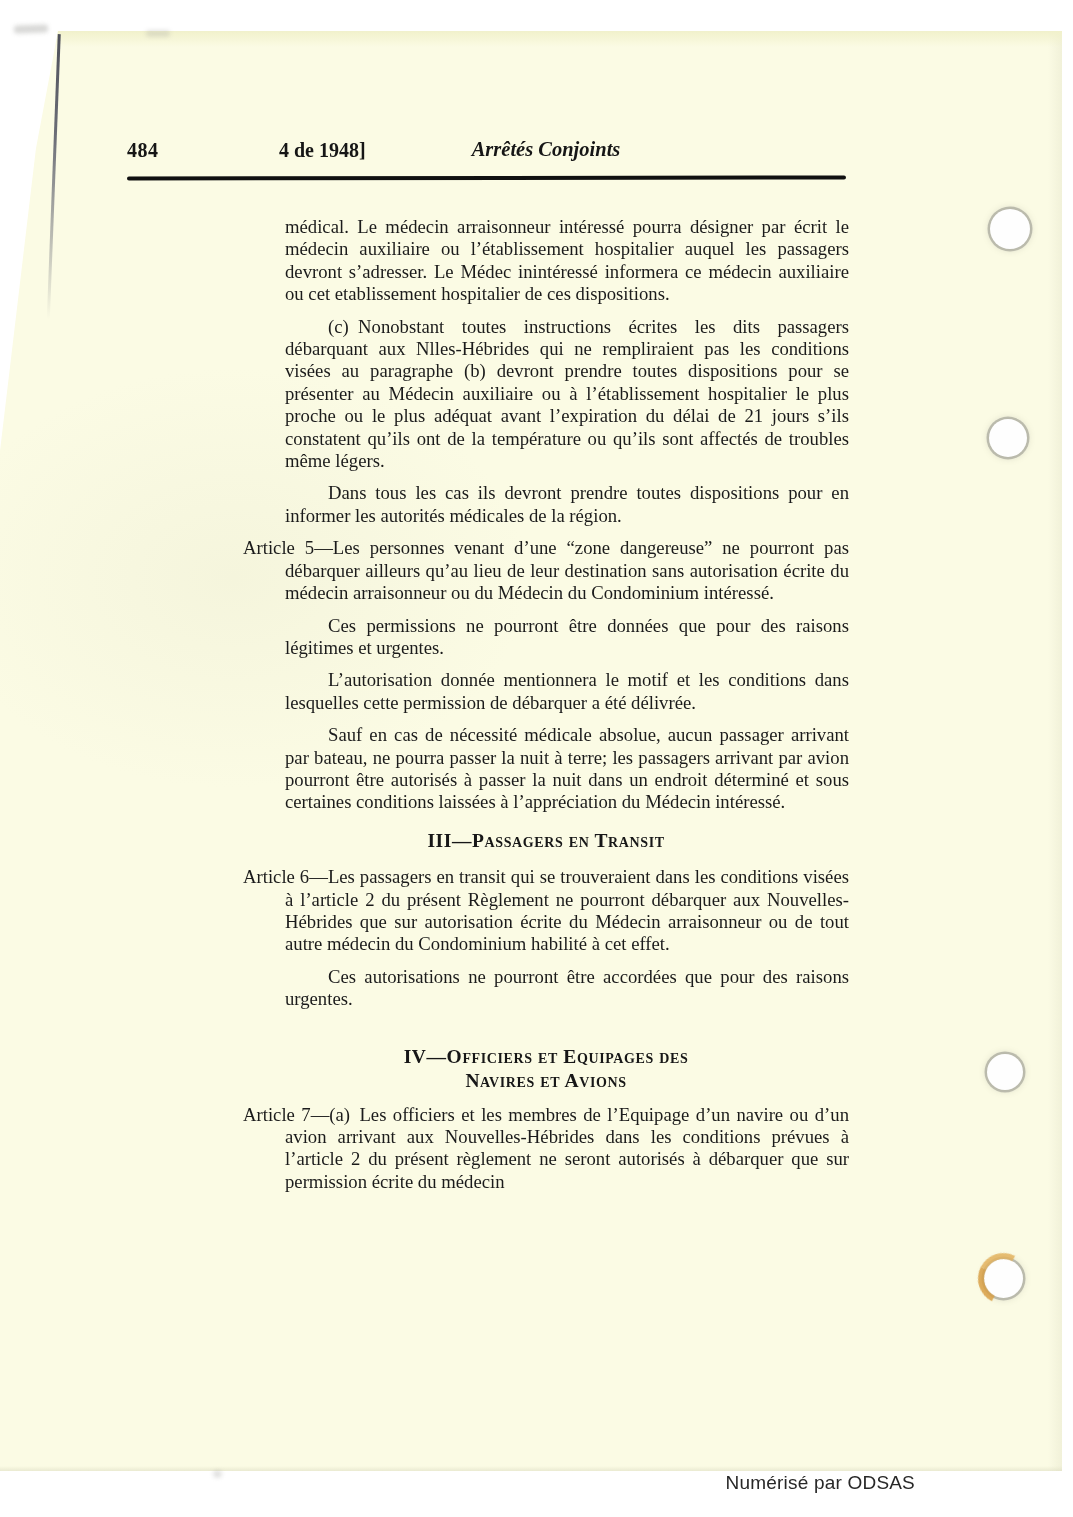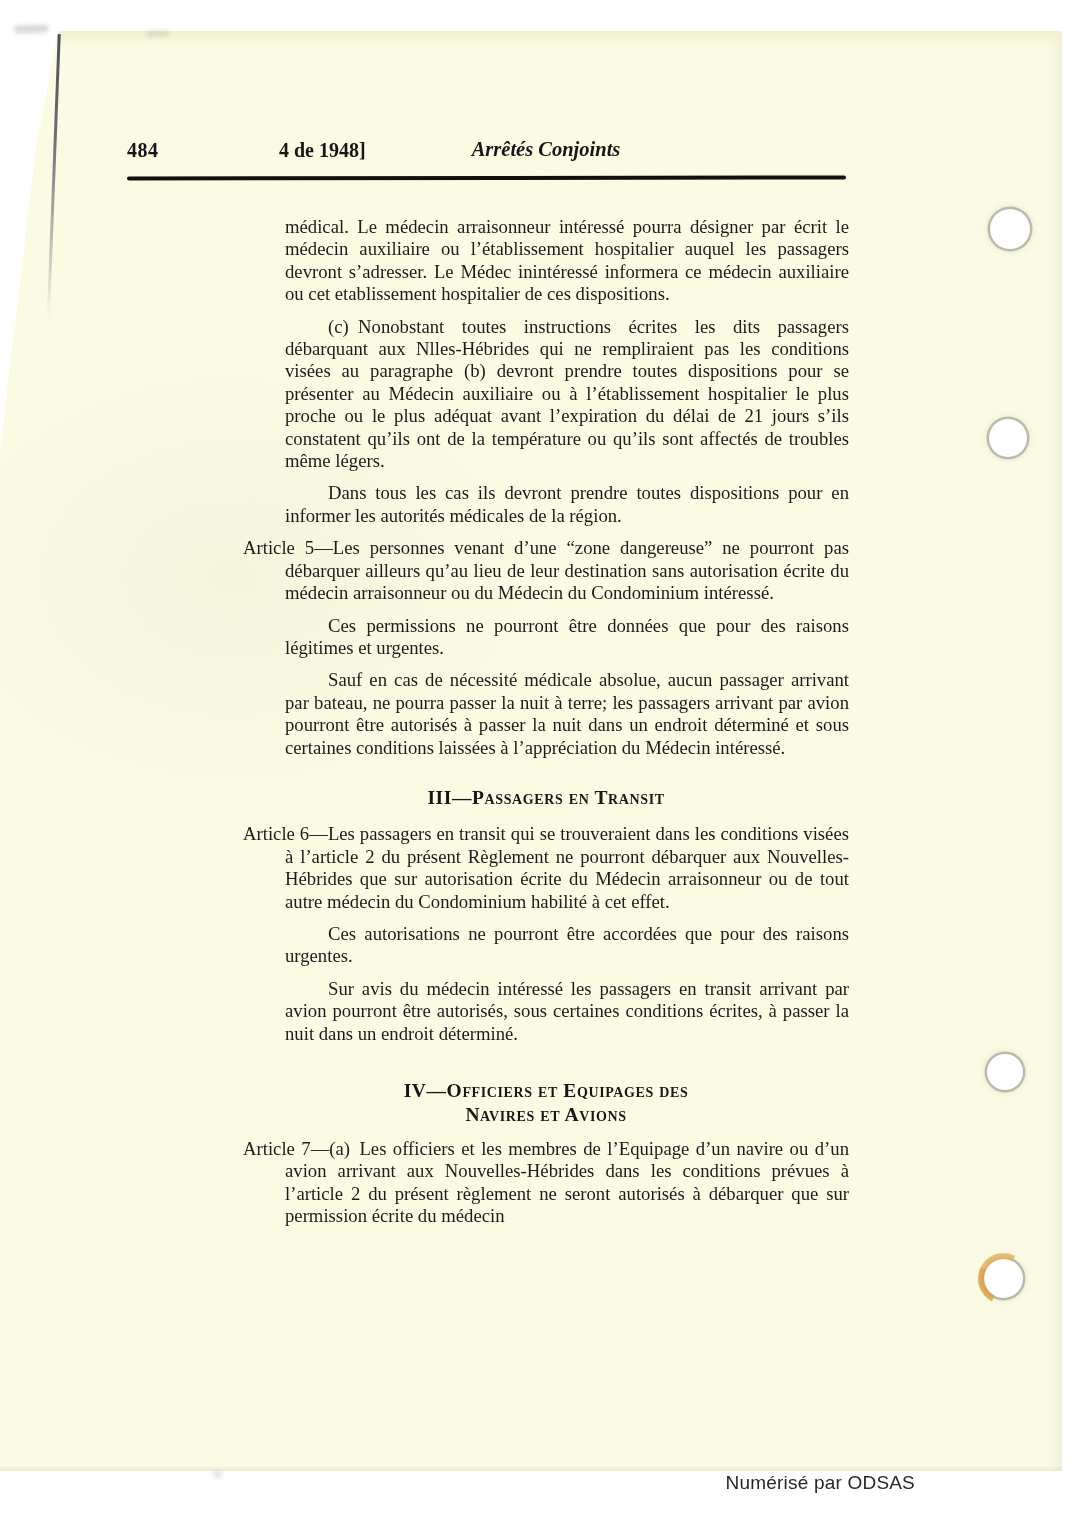--- a/index.html
+++ b/index.html
@@ -78,21 +78,21 @@
   p.ind   { text-indent: 43px; }
   p.art   { text-indent: -42px; }
   .g1 { margin-top: 11px; }
   .g2 { margin-top: 9px; }
   .g3 { margin-top: 22px; }
   .g4 { margin-top: 10px; }
   .sec {
     text-align: center; font-variant: small-caps; letter-spacing: .6px;
     font-size: 19.5px; font-weight: 600; color: #171717;
   }
-  .sec.one { margin: 28px 0 14px 0; }
+  .sec.one { margin: 16px 0 14px 0; }
   .sec.two { margin: 34px 0 11px 0; line-height: 24px; }
 
   
   .credit {
     position: absolute; right: 9px; top: 1472px;
     font-family: "Liberation Sans", sans-serif;
     font-size: 19px; color: #282828; letter-spacing: .2px;
   }
 </style>
 </head>
@@ -116,27 +116,27 @@
   <div class="hdr vol">4 de 1948]</div>
   <div class="hdr runtitle">Arrêtés Conjoints</div>
   <div class="rule"></div>
 
   <div class="textcol">
     <p class="flush">médical. Le médecin arraisonneur intéressé pourra désigner par écrit le médecin auxiliaire ou l’établissement hospitalier auquel les passagers devront s’adresser. Le Médec inintéressé informera ce médecin auxiliaire ou cet etablissement hospitalier de ces dispositions.</p>
     <p class="ind g1">(c) Nonobstant toutes instructions écrites les dits passagers débarquant aux Nlles-Hébrides qui ne rempliraient pas les conditions visées au paragraphe (b) devront prendre toutes dispositions pour se présenter au Médecin auxiliaire ou à l’établissement hospitalier le plus proche ou le plus adéquat avant l’expiration du délai de 21 jours s’ils constatent qu’ils ont de la température ou qu’ils sont affectés de troubles même légers.</p>
     <p class="ind g2">Dans tous les cas ils devront prendre toutes dispositions pour en informer les autorités médicales de la région.</p>
     <p class="art g3">Article 5—Les personnes venant d’une “zone dangereuse” ne pourront pas débarquer ailleurs qu’au lieu de leur destination sans autorisation écrite du médecin arraisonneur ou du Médecin du Condominium intéressé.</p>
     <p class="ind g4">Ces permissions ne pourront être données que pour des raisons légitimes et urgentes.</p>
+    <p class="ind g4">L’autorisation donnée mentionnera le motif et les conditions dans lesquelles cette permission de débarquer a été délivrée.</p>
     <p class="ind g4">Sauf en cas de nécessité médicale absolue, aucun passager arrivant par bateau, ne pourra passer la nuit à terre; les passagers arrivant par avion pourront être autorisés à passer la nuit dans un endroit déterminé et sous certaines conditions laissées à l’appréciation du Médecin intéressé.</p>
 
     <div class="sec one">III—Passagers en Transit</div>
 
     <p class="art">Article 6—Les passagers en transit qui se trouveraient dans les conditions visées à l’article 2 du présent Règlement ne pourront débarquer aux Nouvelles-Hébrides que sur autorisation écrite du Médecin arraisonneur ou de tout autre médecin du Condominium habilité à cet effet.</p>
     <p class="ind g2">Ces autorisations ne pourront être accordées que pour des raisons urgentes.</p>
-    <p class="ind g2">Sur avis du médecin intéressé les passagers en transit arrivant par avion pourront être autorisés, sous certaines conditions écrites, à passer la nuit dans un endroit déterminé.</p>
 
     <div class="sec two">
       <div>IV—Officiers et Equipages des</div>
       <div>Navires et Avions</div>
     </div>
 
     <p class="art g4">Article 7—(a) Les officiers et les membres de l’Equipage d’un navire ou d’un avion arrivant aux Nouvelles-Hébrides dans les conditions prévues à l’article 2 du présent règlement ne seront autorisés à débarquer que sur permission écrite du médecin</p>
   </div>
 
   <div class="credit">Numérisé par ODSAS</div>

